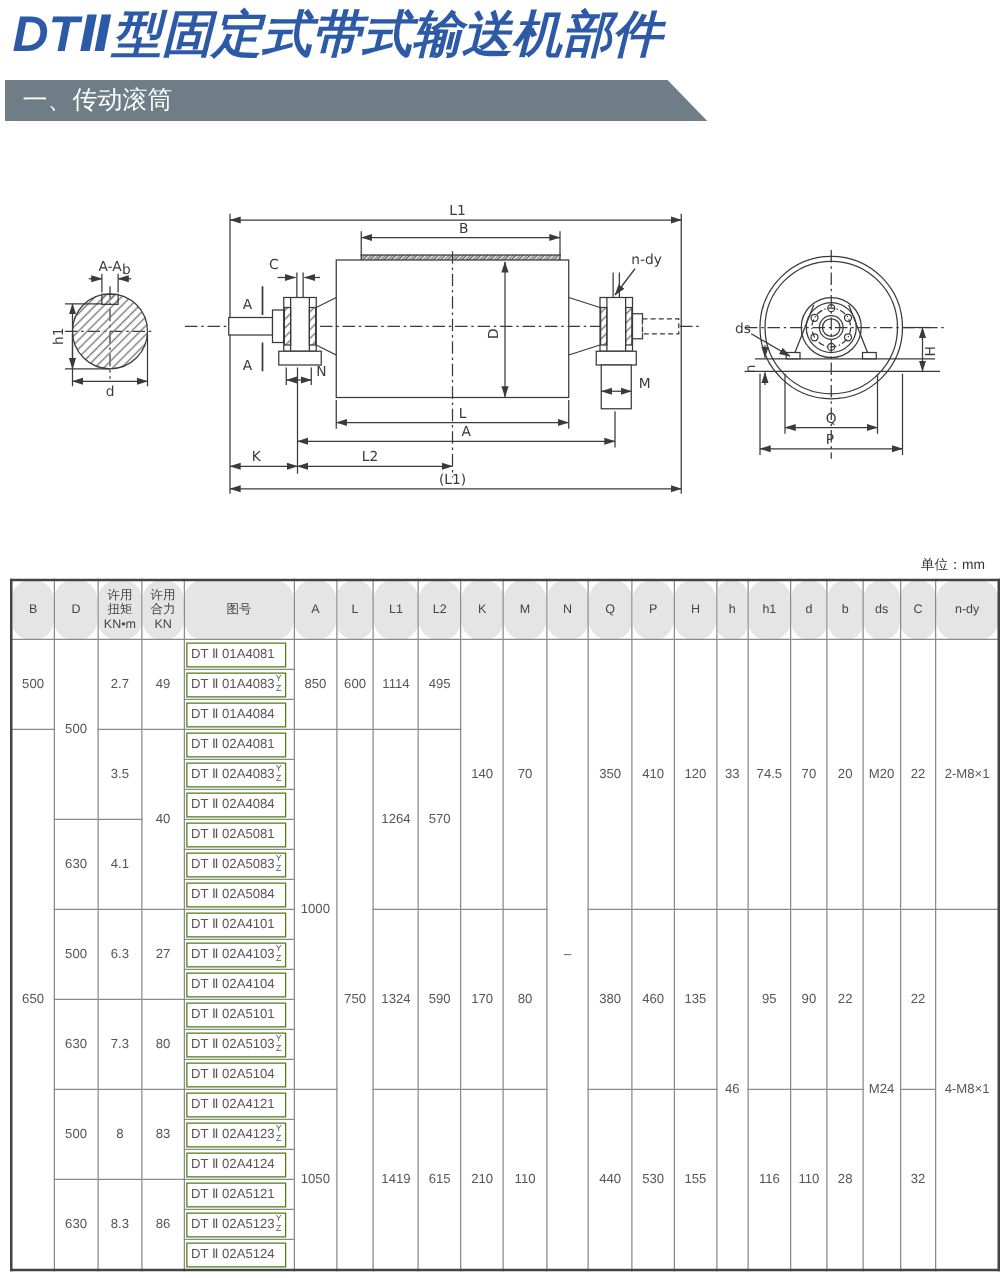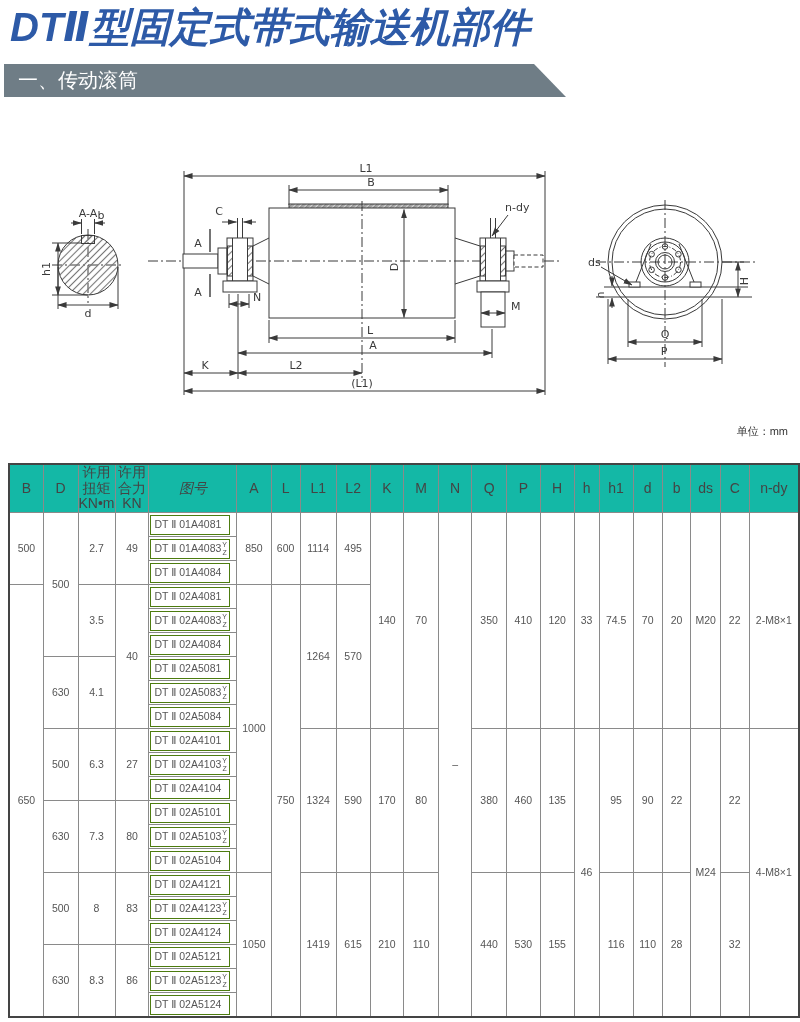--- a/index.html
+++ b/index.html
@@ -5,27 +5,27 @@
   html,body{margin:0;padding:0;}
   body{width:800px;height:1022px;background:#ffffff;position:relative;
        font-family:"Liberation Sans","DejaVu Sans",sans-serif;overflow:hidden;}
   .page-title{position:absolute;top:0px;left:10px;margin:0;font-size:40px;font-weight:bold;
        color:#2d5aa7;letter-spacing:0px;white-space:nowrap;font-style:italic;}
   .banner{position:absolute;top:64px;left:4px;width:570px;height:33px;background:#6f7d86;
        clip-path:polygon(0 0,530px 0,562px 100%,0 100%);color:#ffffff;font-size:20px;
        line-height:32px;padding-left:14px;box-sizing:border-box;}
   svg.drawing{position:absolute;top:105px;left:0;}
   svg text{font-size:11px;fill:#3a3a3a;font-family:"DejaVu Sans","Liberation Sans",sans-serif;}
-  .unit-note{position:absolute;top:424px;right:12px;font-size:11px;color:#333;}
+  .unit-note{position:absolute;top:444px;right:12px;font-size:11px;color:#333;}
   table.spec{position:absolute;top:463px;left:8px;border-collapse:collapse;table-layout:fixed;
        font-size:10.5px;color:#555;border:2px solid #444;}
   .spec th,.spec td{border:1px solid #8a8a8a;text-align:center;vertical-align:middle;
        padding:0;height:23px;line-height:1.12;overflow:hidden;}
-  .spec th{background:#14b8a6;font-weight:normal;white-space:pre-line;color:#444;
-       height:46px;font-size:14px;}
+  .spec th{background:#e5e5e5;font-weight:normal;white-space:pre-line;color:#444;
+       height:46px;font-size:10px;border-radius:16px;}
   .spec td.partno{padding:0;}
   .part-box{border:1px solid #4d7c0f;margin:1px 6px 1px 1px;height:18px;display:flex;
        align-items:center;padding-left:3px;font-size:10.5px;white-space:nowrap;}
   .stack{display:inline-flex;flex-direction:column;font-size:7px;line-height:1.05;
        margin-left:1px;color:#555;}
 </style>
 </head>
 <body>
 
 <h1 class="page-title" style="color: rgb(45, 90, 167);">DTⅡ型固定式带式输送机部件</h1>
@@ -190,21 +190,21 @@
   <thead>
     <tr>
         <th style="width: 34px;">B</th>
         <th style="width: 35px;">D</th>
         <th style="width: 35px;">许用
 扭矩
 KN•m</th>
         <th style="width: 34px;">许用
 合力
 KN</th>
-        <th style="width: 87px; font-style: italic;">图号</th>
+        <th style="width: 87px;">图号</th>
         <th style="width: 34px;">A</th>
         <th style="width: 29px;">L</th>
         <th style="width: 36px;">L1</th>
         <th style="width: 34px;">L2</th>
         <th style="width: 34px;">K</th>
         <th style="width: 35px;">M</th>
         <th style="width: 34px;">N</th>
         <th style="width: 35px;">Q</th>
         <th style="width: 34px;">P</th>
         <th style="width: 34px;">H</th>

